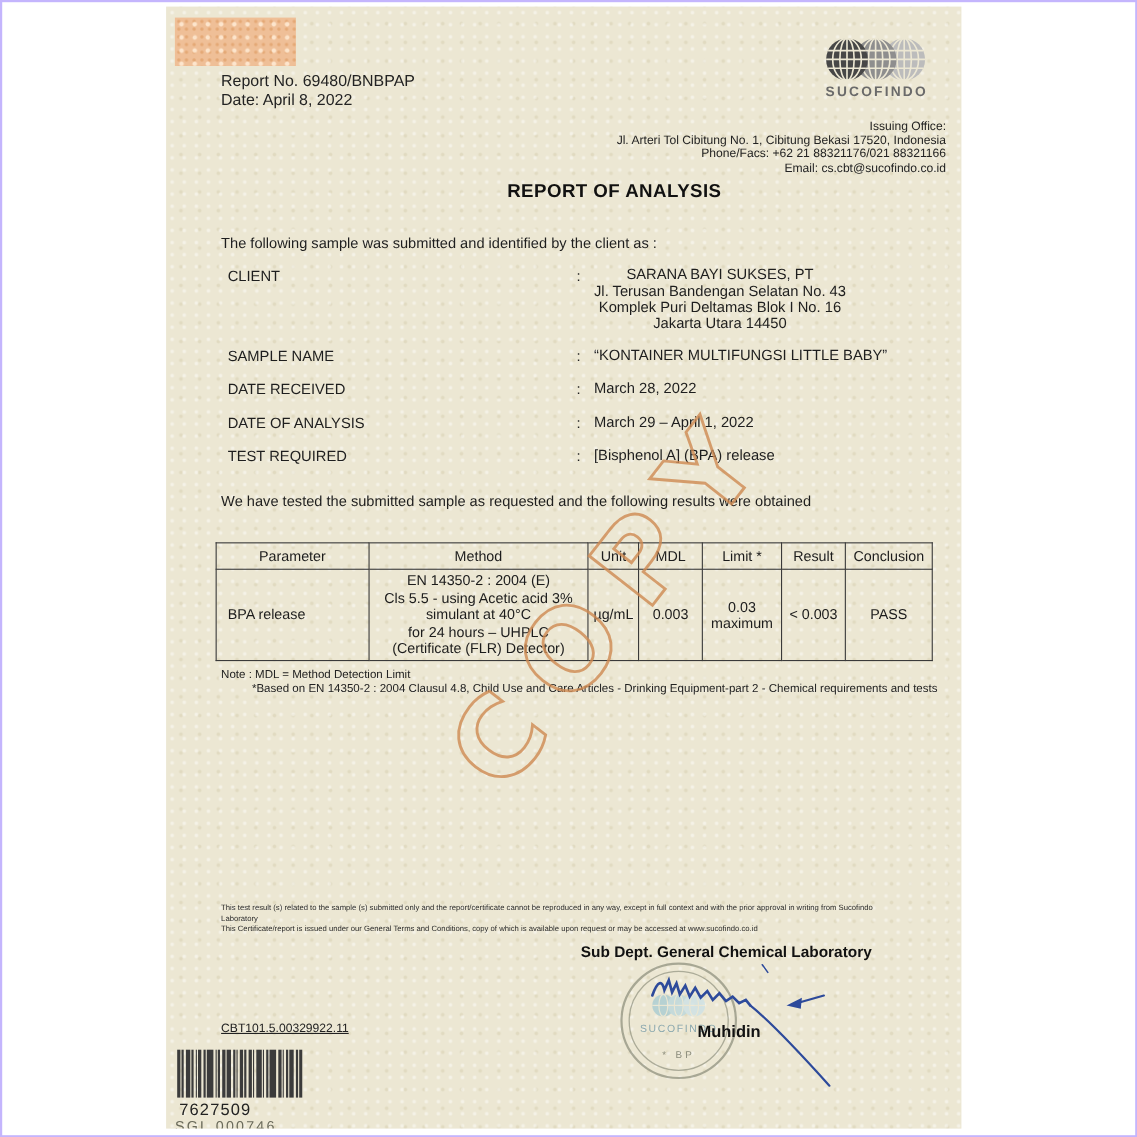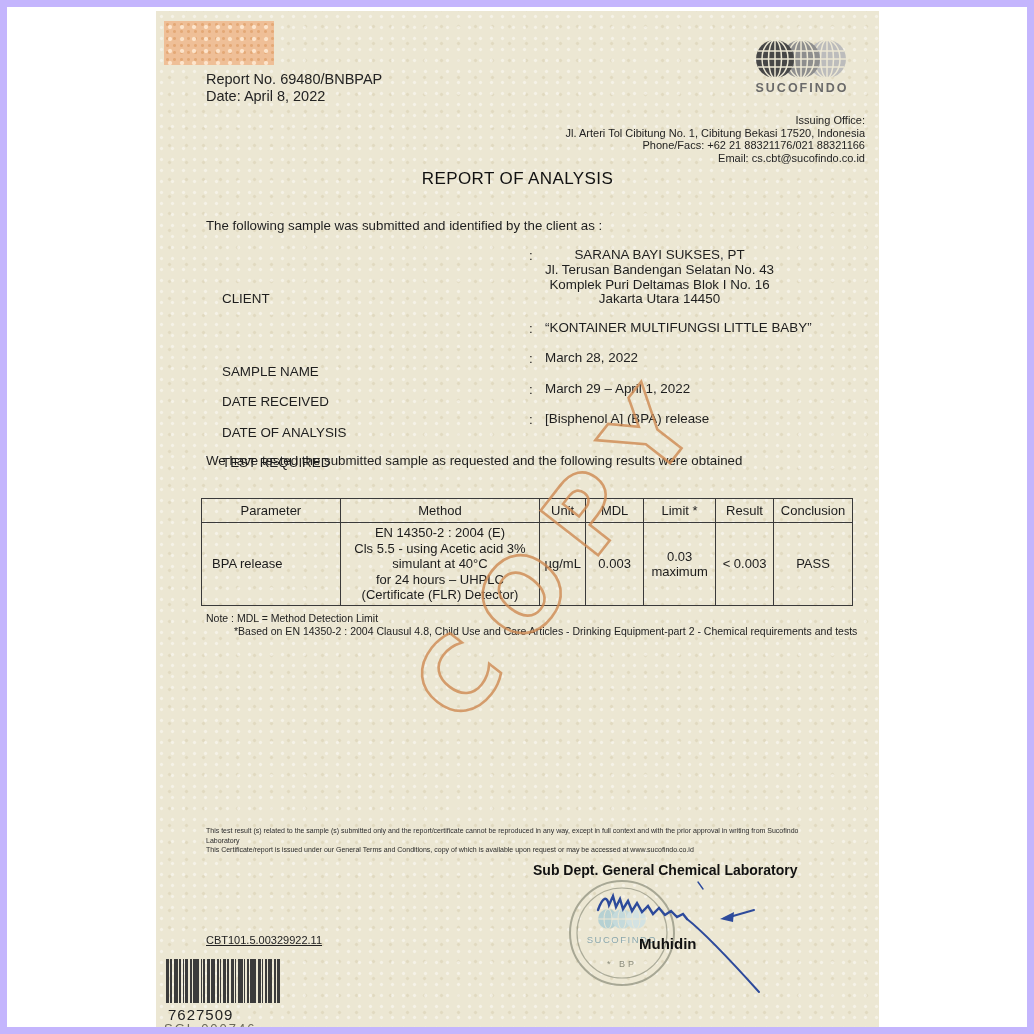--- a/index.html
+++ b/index.html
@@ -1,19 +1,19 @@
 <!DOCTYPE html>
 <html><head>
 <meta charset="utf-8">
 <style>
   html,body{margin:0;padding:0;}
   body{font-family:"Liberation Sans","DejaVu Sans",sans-serif;background:#888;}
   #canvas{
     position:relative;width:1034px;height:1034px;box-sizing:border-box;
-    border:7px solid #c4b5fd;background:#ffffff;overflow:hidden;
+    border:2px solid #c4b5fd;background:#ffffff;overflow:hidden;
   }
   #paper{
     position:absolute;left:149px;top:4px;width:723px;height:1020px;
     background-color:#ece7d3;
     background-image:
       radial-gradient(circle, rgba(255,255,255,.45) 1px, transparent 2.2px),
       radial-gradient(circle, rgba(199,188,150,.30) 1px, transparent 2.2px);
     background-size:11px 11px, 17px 17px;
     background-position:0 0, 5px 7px;
     overflow:hidden;color:#1e1e1e;
@@ -23,24 +23,24 @@
     left:8px;top:10px;width:110px;height:44px;
     background-color:#efbf97;
     background-image:
       radial-gradient(circle, rgba(255,236,214,.85) 1.5px, transparent 2.6px),
       radial-gradient(circle, rgba(222,156,100,.65) 1px, transparent 2px);
     background-size:12px 12px, 7px 7px;
   }
   #report-head{left:50px;top:60px;font-size:14.5px;line-height:16.5px;color:#232323;}
   #logo-word{left:592px;top:70px;width:108px;text-align:center;font-size:12.5px;font-weight:bold;letter-spacing:2px;color:#6a6a6a;}
   #issuing{right:14px;top:103px;text-align:right;font-size:11px;line-height:12.6px;color:#232323;}
-  #doc-title{left:0;top:158px;width:100%;text-align:center;font-weight:normal;font-size:17px;letter-spacing:.4px;color:#111;}
+  #doc-title{left:0;top:158px;width:100%;text-align:center;font-weight:bold;font-size:17px;letter-spacing:.4px;color:#111;padding-left:46px;}
   #intro{left:50px;top:207px;font-size:13.3px;}
   .frow{left:50px;width:640px;font-size:13.4px;}
-  .frow .lbl{position:absolute;left:16px;top:0;margin-top:43px;}
+  .frow .lbl{position:absolute;left:6px;top:0;}
   .frow .sep{position:absolute;left:323px;top:0;}
   .frow .val{position:absolute;left:339px;top:0;line-height:14.8px;text-align:center;}
   #results-intro{left:50px;top:442px;font-size:13.3px;}
   #rtable{left:45px;top:487px;width:652px;border-collapse:collapse;font-size:13px;color:#1c1c1c;}
   #rtable th,#rtable td{border:1.6px solid #3a3a3a;padding:1px 3px;text-align:center;font-weight:normal;}
   #rtable th{height:21px;}
   #rtable td{height:80px;line-height:15.5px;}
   #rtable td.left{text-align:left;padding-left:10px;}
   #notes{left:50px;top:601px;font-size:10.5px;line-height:12.5px;color:#222;}
   #notes .indent{margin-left:28px;}

